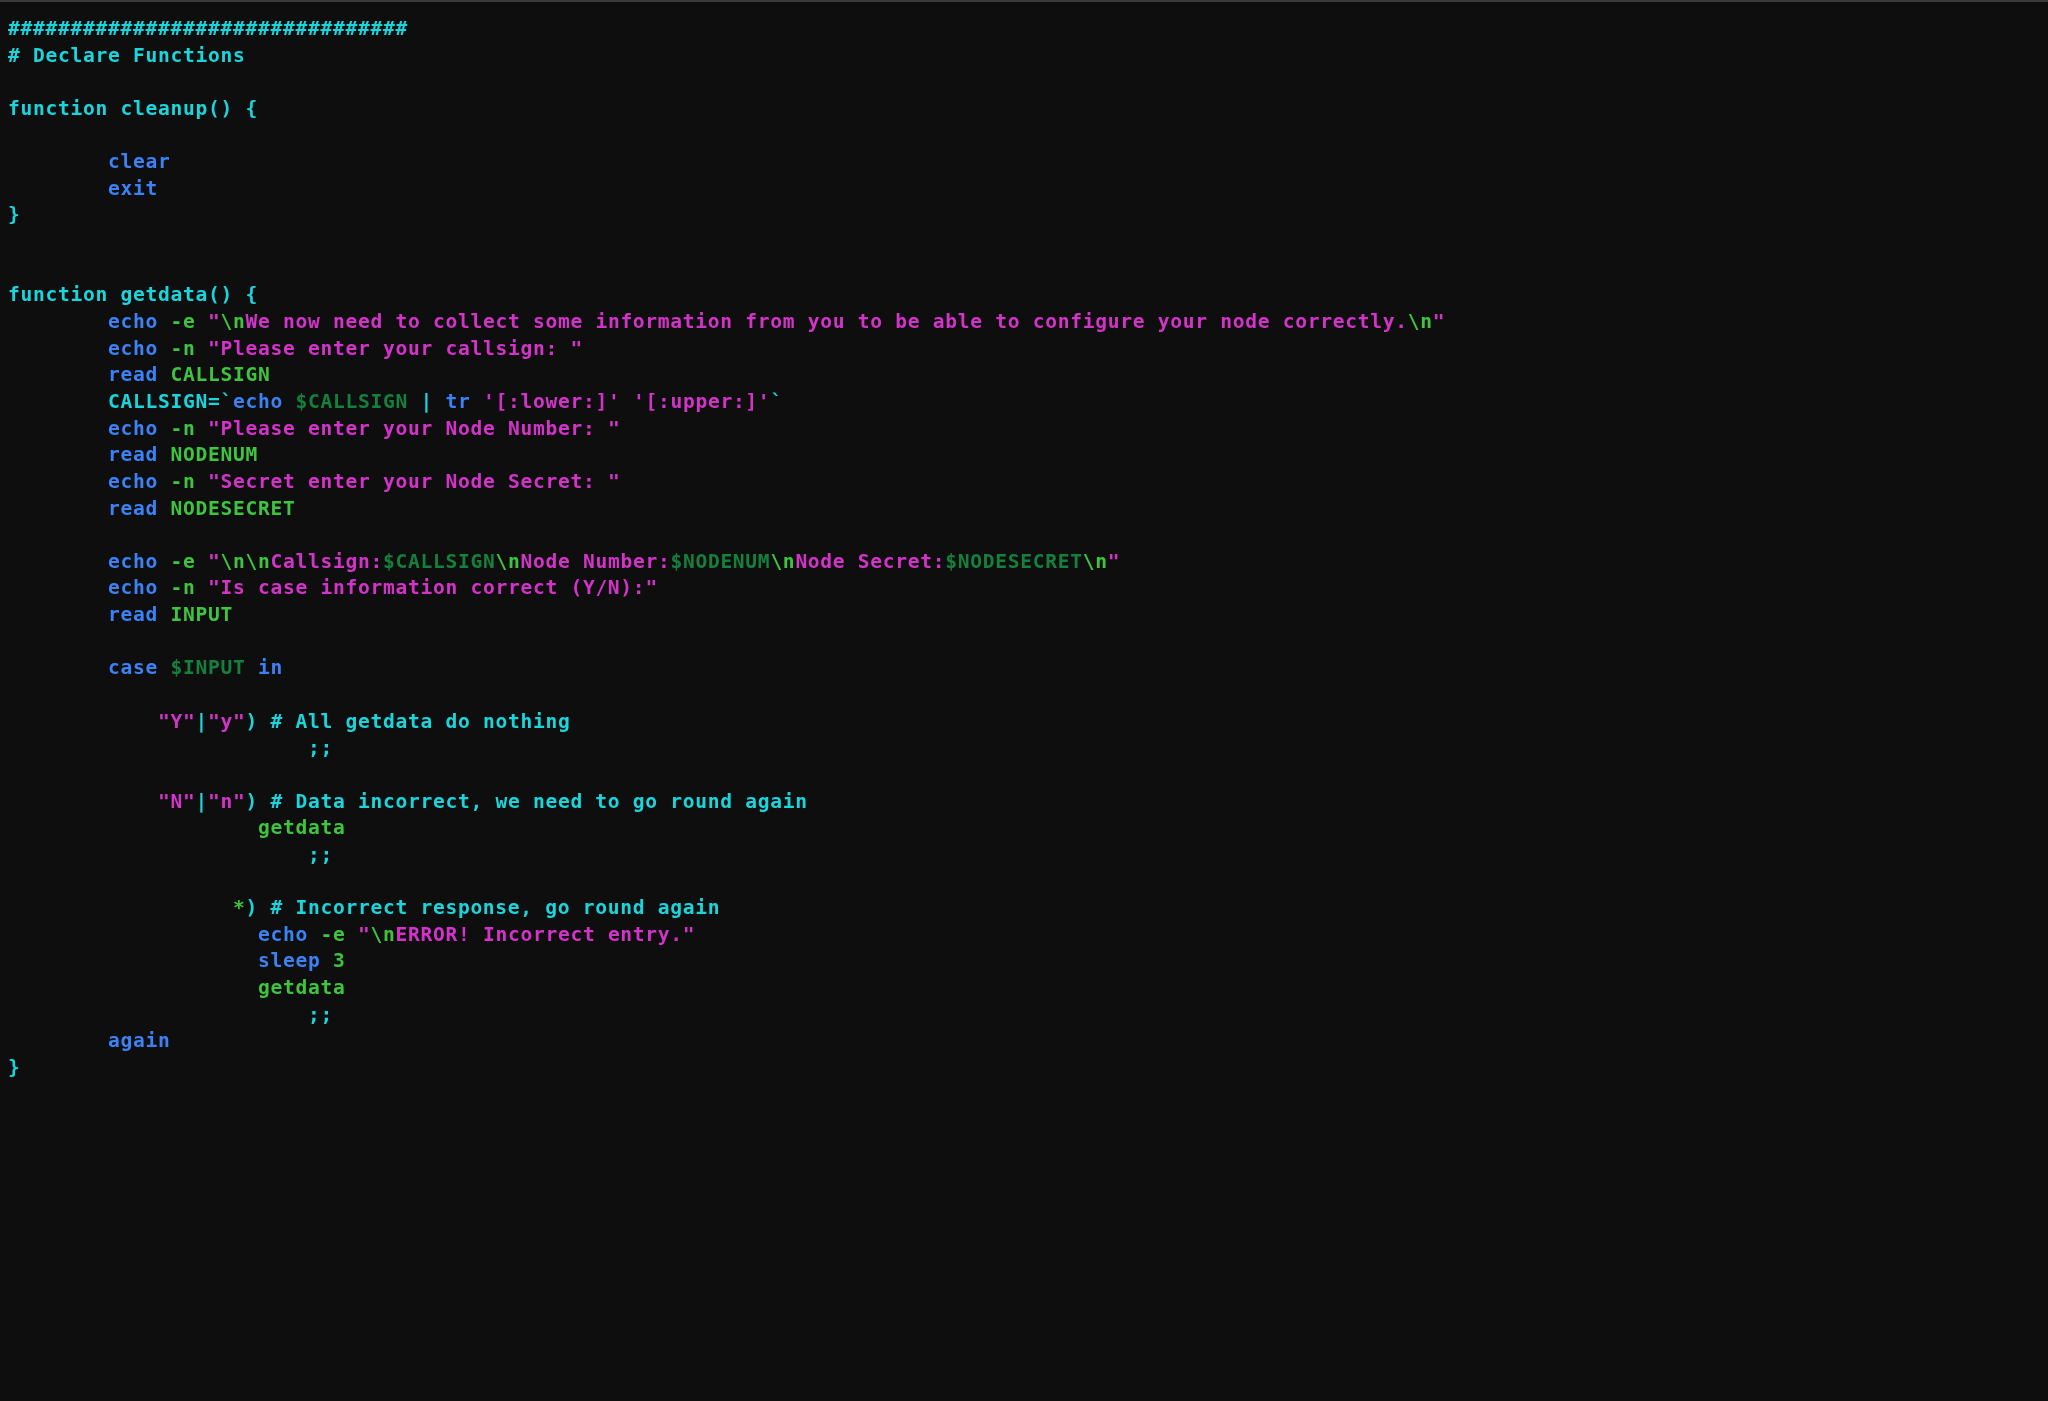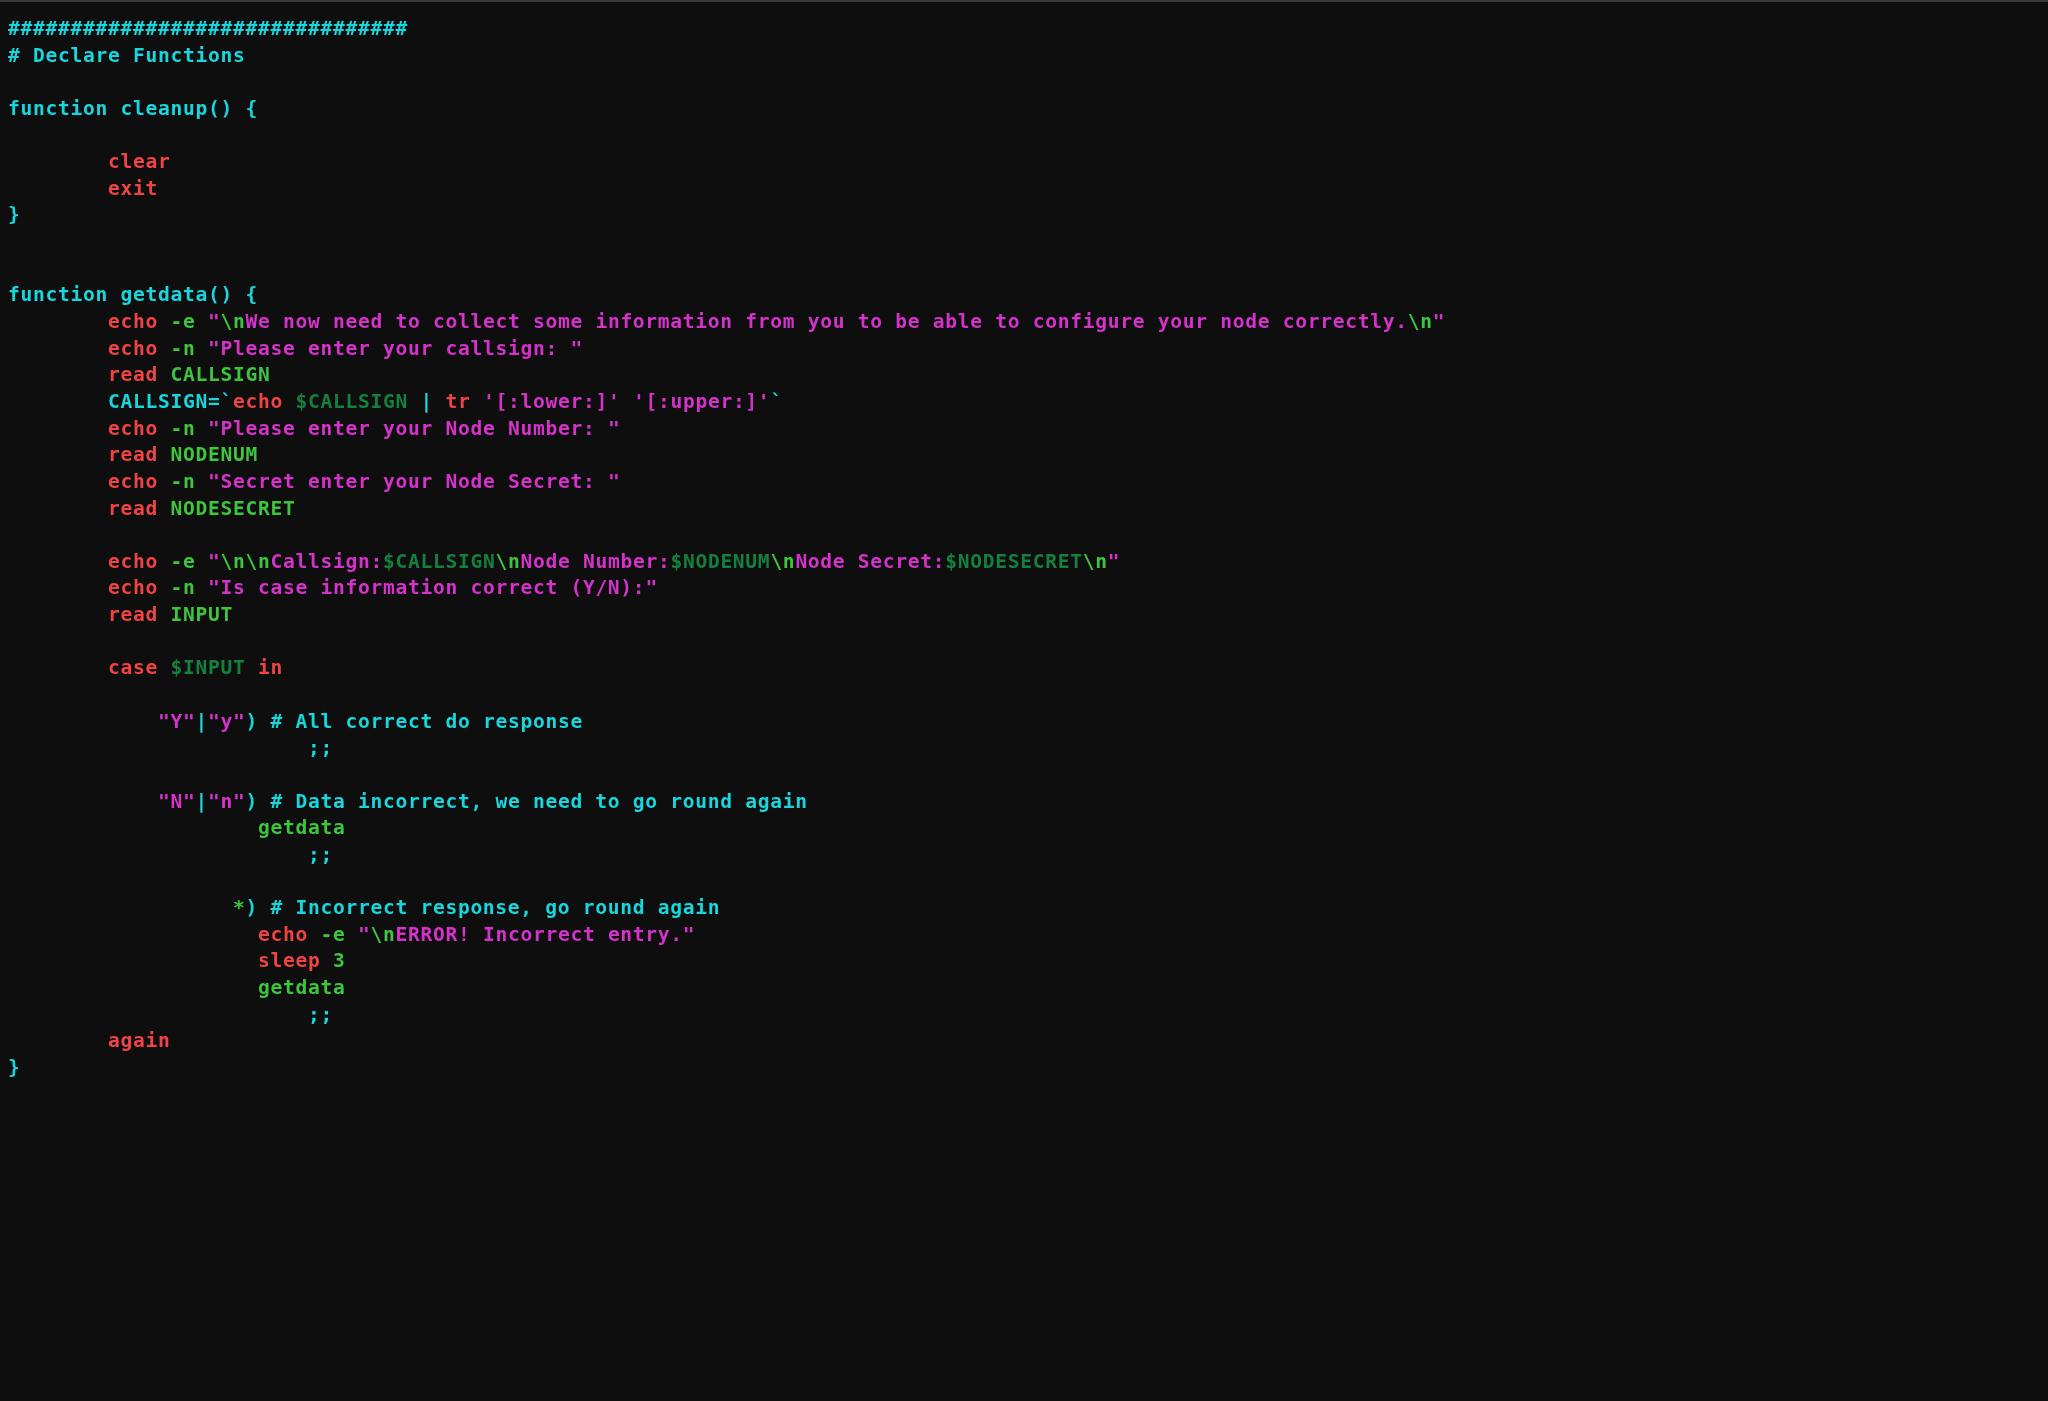--- a/index.html
+++ b/index.html
@@ -16,21 +16,21 @@
     font-size: 19.6px;
     line-height: 1.36;
     letter-spacing: 0.7px;
     font-weight: 700;
     white-space: pre;
     color: #e6e6e6;
     border-top: 2px solid #3a3a3a;
   }
   .c-comment { color: #19d6dc; } 
   .c-keyword { color: #19d6dc; text-align: right; } 
-  .c-builtin { color: #ef4444; } 
+  .c-builtin { color: #3b82f6; } 
   .c-string  { color: #d433c9; } 
   .c-var     { color: #3ec43e; } 
   .c-varref  { color: #15803d; } 
   .c-flag    { color: #3ec43e; } 
   .c-pipe    { color: #19d6dc; } 
   .c-paren   { color: #19d6dc; } 
 </style>
 </head>
 <body>
 
@@ -53,21 +53,21 @@
         <span class="c-builtin">read</span> <span class="c-var">NODENUM</span>
         <span class="c-builtin">echo</span> <span class="c-flag">-n</span> <span class="c-string">"</span><span class="c-string">Secret enter your Node Secret: </span><span class="c-string">"</span>
         <span class="c-builtin">read</span> <span class="c-var">NODESECRET</span>
 
         <span class="c-builtin">echo</span> <span class="c-flag">-e</span> <span class="c-string">"</span><span class="c-var">\n\n</span><span class="c-string">Callsign:</span><span class="c-varref">$CALLSIGN</span><span class="c-var">\n</span><span class="c-string">Node Number:</span><span class="c-varref">$NODENUM</span><span class="c-var">\n</span><span class="c-string">Node Secret:</span><span class="c-varref">$NODESECRET</span><span class="c-var">\n</span><span class="c-string">"</span>
         <span class="c-builtin">echo</span> <span class="c-flag">-n</span> <span class="c-string">"</span><span class="c-string">Is case information correct (Y/N):</span><span class="c-string">"</span>
         <span class="c-builtin">read</span> <span class="c-var">INPUT</span>
 
         <span class="c-builtin">case</span> <span class="c-varref">$INPUT</span> <span class="c-builtin">in</span>
 
-            <span class="c-string">"</span><span class="c-string">Y</span><span class="c-string">"</span><span class="c-pipe">|</span><span class="c-string">"</span><span class="c-string">y</span><span class="c-string">"</span><span class="c-paren">)</span><span class="c-comment"> # All correct do response</span>
+            <span class="c-string">"</span><span class="c-string">Y</span><span class="c-string">"</span><span class="c-pipe">|</span><span class="c-string">"</span><span class="c-string">y</span><span class="c-string">"</span><span class="c-paren">)</span><span class="c-comment"> # All getdata do nothing</span>
                         <span class="c-paren">;;</span>
 
             <span class="c-string">"</span><span class="c-string">N</span><span class="c-string">"</span><span class="c-pipe">|</span><span class="c-string">"</span><span class="c-string">n</span><span class="c-string">"</span><span class="c-paren">)</span><span class="c-comment"> # Data incorrect, we need to go round again</span>
                     <span class="c-var">getdata</span>
                         <span class="c-paren">;;</span>
 
                   <span class="c-var">*</span><span class="c-paren">)</span><span class="c-comment"> # Incorrect response, go round again</span>
                     <span class="c-builtin">echo</span> <span class="c-flag">-e</span> <span class="c-string">"</span><span class="c-var">\n</span><span class="c-string">ERROR! Incorrect entry.</span><span class="c-string">"</span>
                     <span class="c-builtin">sleep</span> <span class="c-var">3</span>
                     <span class="c-var">getdata</span>

